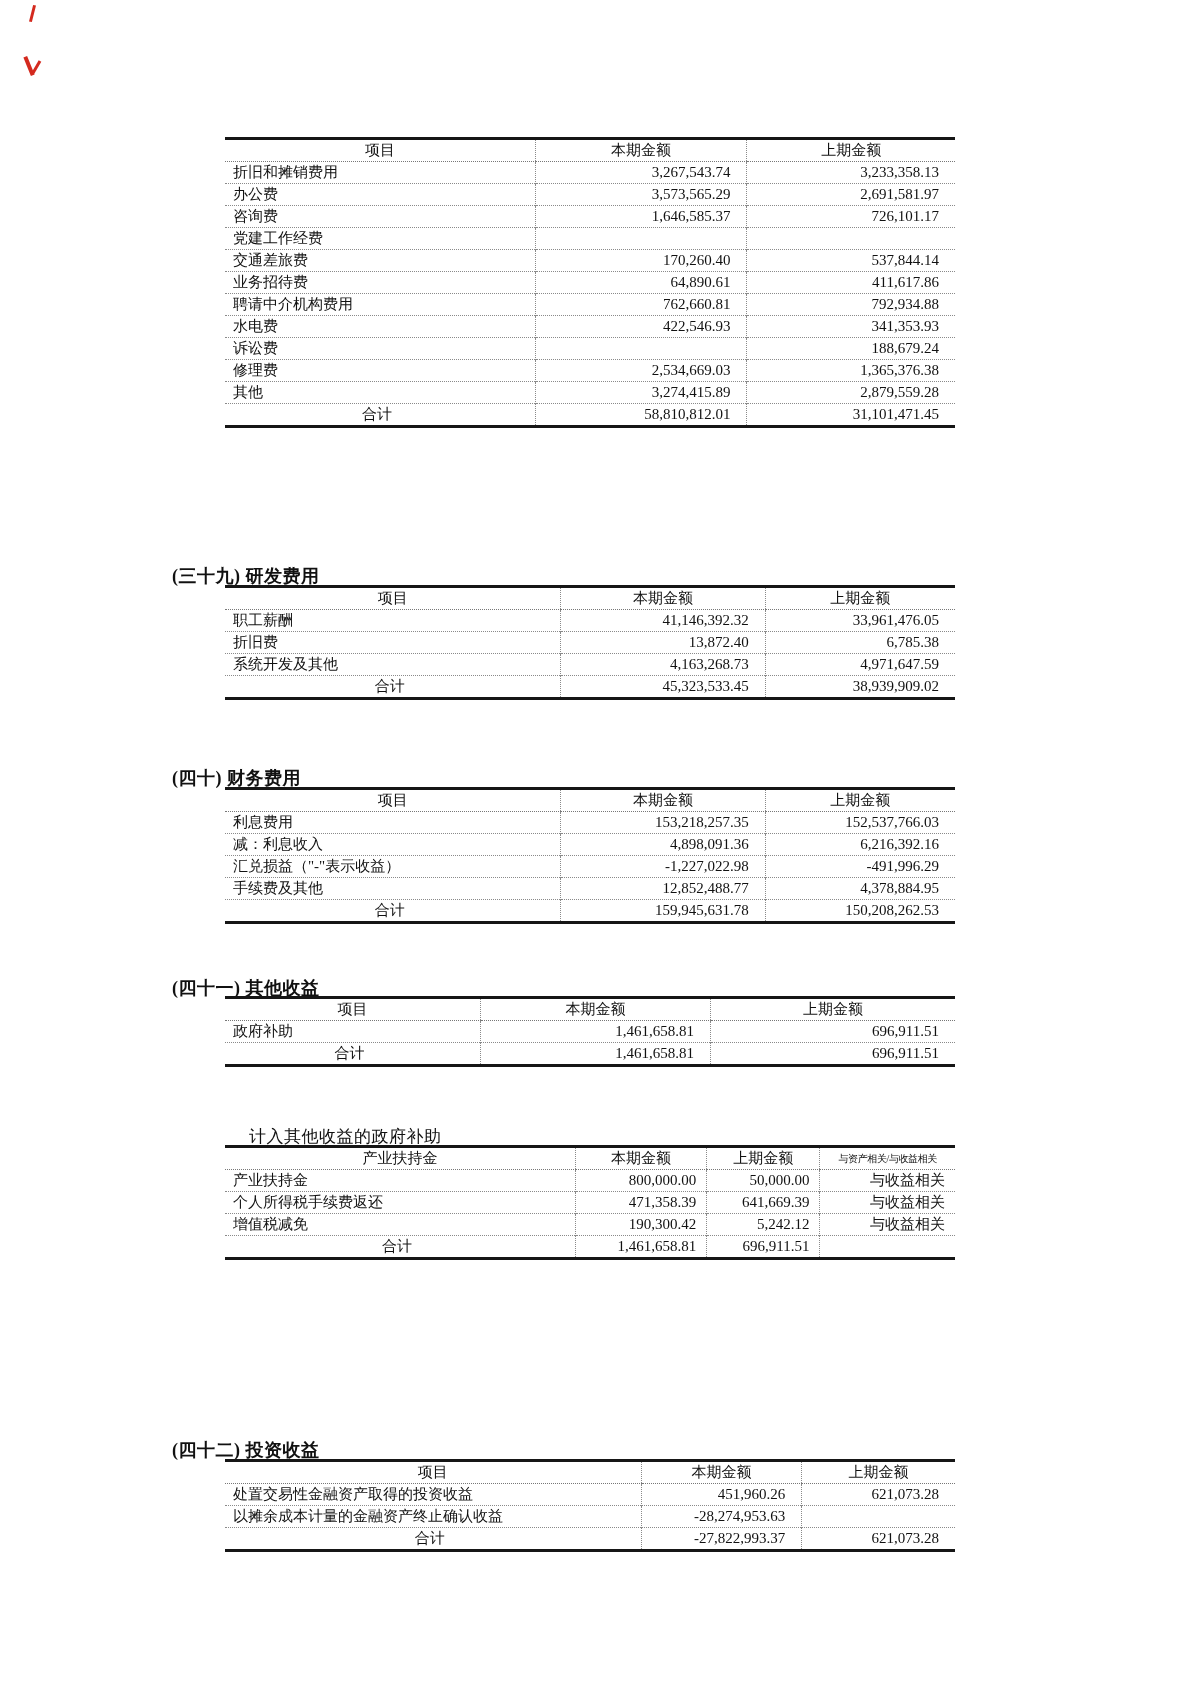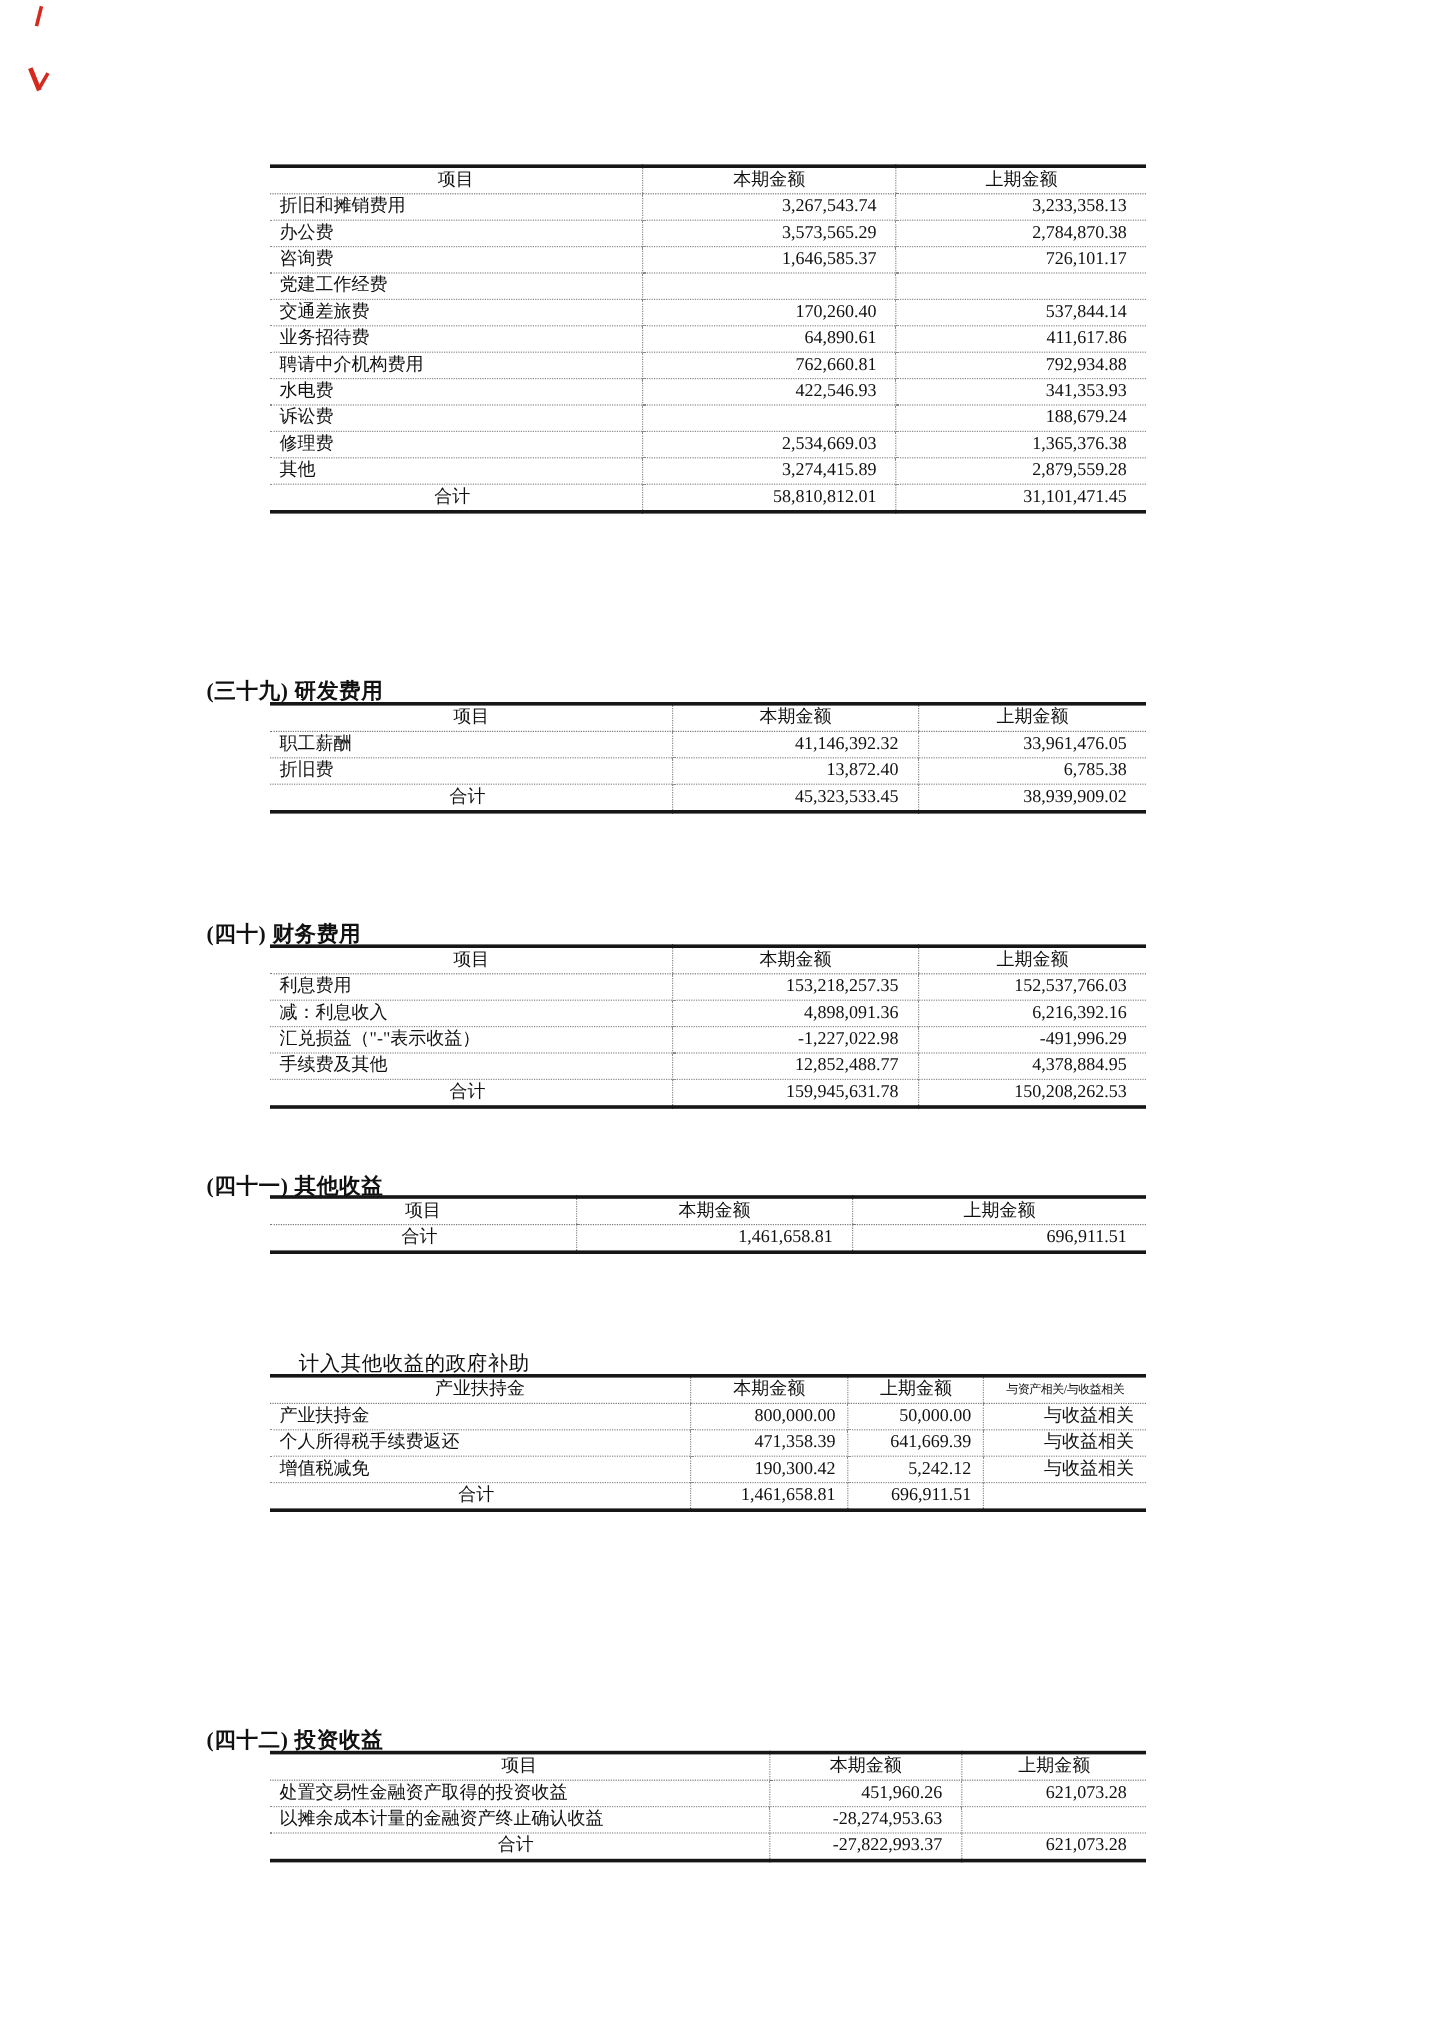--- a/index.html
+++ b/index.html
@@ -67,21 +67,21 @@
       </thead>
       <tbody>
         <tr class="">
           <td class="align-left">折旧和摊销费用</td>
           <td class="align-right">3,267,543.74</td>
           <td class="align-right">3,233,358.13</td>
         </tr>
         <tr class="">
           <td class="align-left">办公费</td>
           <td class="align-right">3,573,565.29</td>
-          <td class="align-right">2,784,870.38</td>
+          <td class="align-right">2,691,581.97</td>
         </tr>
         <tr class="">
           <td class="align-left">咨询费</td>
           <td class="align-right">1,646,585.37</td>
           <td class="align-right">726,101.17</td>
         </tr>
         <tr class="">
           <td class="align-left">党建工作经费</td>
           <td class="align-right"></td>
           <td class="align-right"></td>
@@ -147,20 +147,25 @@
         <tr class="">
           <td class="align-left">职工薪酬</td>
           <td class="align-right">41,146,392.32</td>
           <td class="align-right">33,961,476.05</td>
         </tr>
         <tr class="">
           <td class="align-left">折旧费</td>
           <td class="align-right">13,872.40</td>
           <td class="align-right">6,785.38</td>
         </tr>
+        <tr class="">
+          <td class="align-left">系统开发及其他</td>
+          <td class="align-right">4,163,268.73</td>
+          <td class="align-right">4,971,647.59</td>
+        </tr>
         <tr class="total-row">
           <td class="align-left">合计</td>
           <td class="align-right">45,323,533.45</td>
           <td class="align-right">38,939,909.02</td>
         </tr>
       </tbody>
     </table>
 
   <h2 id="h-40" class="sec-heading">(四十) 财务费用</h2>
   <table id="table-finance" class="fin-table">
@@ -213,20 +218,25 @@
         <col style="width: 33.5%;">
       </colgroup>
       <thead>
         <tr>
           <th>项目</th>
           <th>本期金额</th>
           <th>上期金额</th>
         </tr>
       </thead>
       <tbody>
+        <tr class="">
+          <td class="align-left">政府补助</td>
+          <td class="align-right">1,461,658.81</td>
+          <td class="align-right">696,911.51</td>
+        </tr>
         <tr class="total-row">
           <td class="align-left">合计</td>
           <td class="align-right">1,461,658.81</td>
           <td class="align-right">696,911.51</td>
         </tr>
       </tbody>
     </table>
 
   <h2 id="h-sub" class="sec-heading plain">计入其他收益的政府补助</h2>
   <table id="table-subsidy" class="fin-table">

